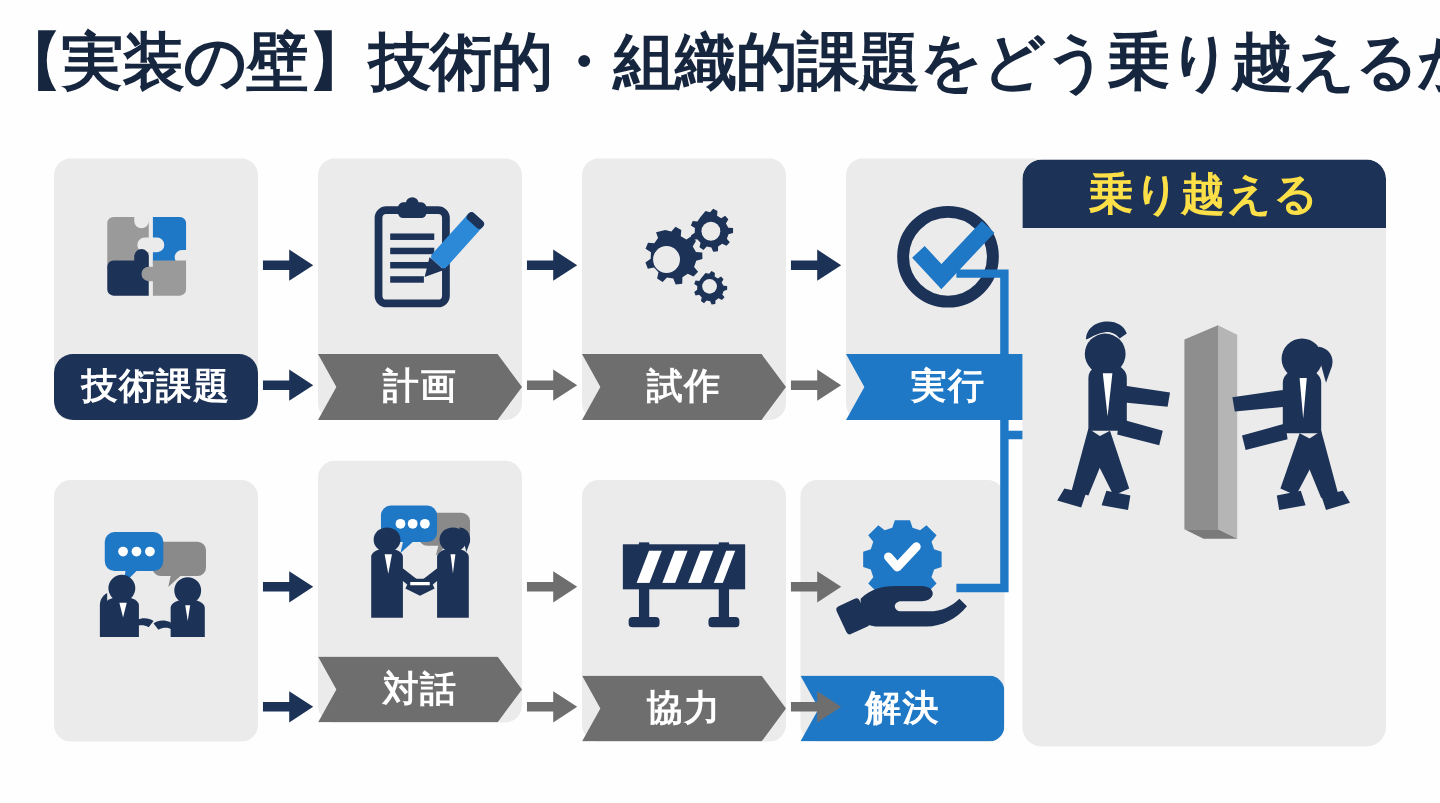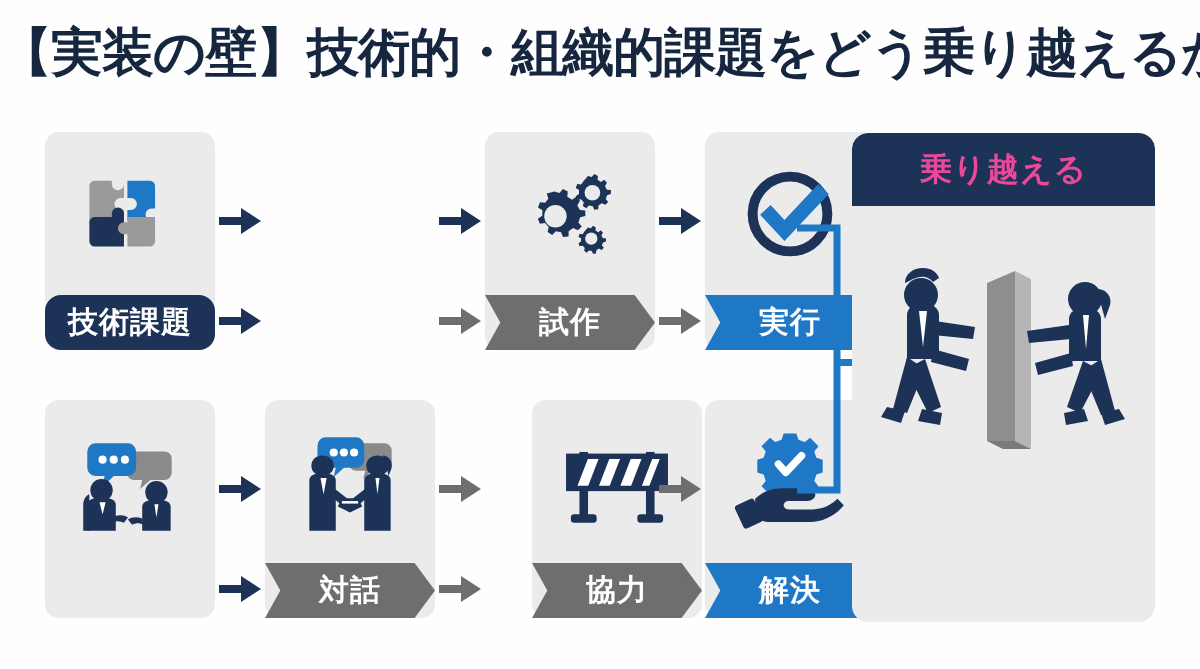--- a/index.html
+++ b/index.html
@@ -99,28 +99,28 @@
     width: 303px;
     height: 489px;
     background: #ebebeb;
     border-radius: 16px;
     overflow: hidden;
   }
   #result-header {
     position: absolute;
     left: 0; top: 0;
     width: 303px;
-    height: 73px;
+    height: 57px;
     background: #1c3257;
     border-radius: 16px 16px 0 0;
     display: flex;
     align-items: center;
     justify-content: center;
-    color: #ec4899;
-    font-size: 32px;
+    color: #fde047;
+    font-size: 37px;
     font-weight: 700;
     letter-spacing: 1px;
     white-space: nowrap;
   }
   #result-illustration {
     position: absolute;
     left: 0; top: 57px;
     width: 303px;
     height: 340px;
     display: flex;
@@ -155,20 +155,40 @@
         <path d="M52 14h26a6 6 0 0 1 6 6v26h-4a7 7 0 0 0 0 14h4v0H52V48h4a7 7 0 0 0 0-14h-4V14z" fill="#1f78c6" transform="translate(6,8) scale(0.80)"></path>
 
         <path d="M14 56h20v-4a7 7 0 0 1 14 0v4h0v34H14a6 6 0 0 1-6-6V62a6 6 0 0 1 6-6z" fill="#1c3257" transform="translate(6,8) scale(0.80)"></path>
 
         <path d="M52 56h32a6 6 0 0 1 0 0v28a6 6 0 0 1-6 6H52V76h-4a7 7 0 0 1 0-14h4V56z" fill="#9a9a9a" transform="translate(6,8) scale(0.80)"></path>
       </svg>
     </div>
     <div class="card-label lbl-navy">技術課題</div>
   </div>
 
+  <div class="card" style="left:265px; top:132px;">
+    <div class="card-icon">
+      <svg width="108" height="108" viewBox="0 0 100 100">
+        <rect x="18" y="14" width="52" height="72" rx="6" fill="none" stroke="#1c3257" stroke-width="6"></rect>
+        <rect x="33" y="8" width="22" height="12" rx="4" fill="#1c3257"></rect>
+        <circle cx="44" cy="9" r="5" fill="#1c3257"></circle>
+        <rect x="27" y="32" width="34" height="5" fill="#1c3257"></rect>
+        <rect x="27" y="43" width="34" height="5" fill="#1c3257"></rect>
+        <rect x="27" y="54" width="34" height="5" fill="#1c3257"></rect>
+        <rect x="27" y="65" width="26" height="5" fill="#1c3257"></rect>
+
+        <g transform="rotate(42 70 48)">
+          <rect x="62" y="10" width="15" height="48" rx="3" fill="#2b89d8"></rect>
+          <polygon points="62,58 77,58 69.5,72" fill="#1c3257"></polygon>
+          <rect x="62" y="10" width="15" height="7" rx="3" fill="#1c3257"></rect>
+        </g>
+      </svg>
+    </div>
+    <div class="card-label lbl-gray lbl-chev">計画</div>
+  </div>
 
   <div class="card" style="left:485px; top:132px;text-decoration:underline;">
     <div class="card-icon">
       <svg width="112" height="112" viewBox="0 0 100 100">
         <g fill="#1c3257">
 
           <path d="M36 30l4.6 1.2 3.1-3.6 4.3 2.4-.4 4.7 4.2 2.5 3.9-2.7 3.2 3.7-2.4 4.1 2.4 4.2 4.7.3.1 4.9-4.6 1.3-1.6 4.5 3 3.6-3.4 3.5-4.3-2-4 2.7-.1 4.7-4.9.6-1.8-4.4-4.7-.8-3.2 3.4-4.1-2.7 1-4.6-3.3-3.5-4.6.8-1.8-4.6 3.9-2.7.2-4.8-4-2.6 1.8-4.6 4.7.5 2.8-3.9-1.5-4.4z"></path>
           <circle cx="37" cy="52" r="10" fill="#ebebeb"></circle>
 
           <path d="M66 16l3.4.9 2.3-2.7 3.2 1.8-.3 3.5 3.1 1.9 2.9-2 2.4 2.7-1.8 3.1 1.8 3.1 3.5.2v3.7l-3.4 1-1.2 3.3 2.2 2.7-2.5 2.6-3.2-1.5-3 2-.1 3.5-3.6.4-1.3-3.2-3.5-.6-2.4 2.5-3-2 .8-3.4-2.5-2.6-3.4.6-1.3-3.4 2.9-2 .1-3.5-3-1.9 1.4-3.4 3.5.4 2-2.9z"></path>
@@ -246,21 +266,21 @@
         <g fill="#1c3257">
           <circle cx="86" cy="60" r="11"></circle>
           <path d="M72 74c0-4 6-7 14-7s14 3 14 7v24H72z"></path>
           <path d="M72 86c-5-2-10-2-14 1l4 5c4-2 8-2 11 0z"></path>
         </g>
         <path d="M84 72l2 13 2-13z" fill="#ffffff"></path>
       </svg>
     </div>
   </div>
 
-  <div class="card" style="left:265px; top:400px;">
+  <div class="card" style="left:265px; top:384px;">
     <div class="card-icon">
       <svg width="122" height="108" viewBox="0 0 120 100">
 
         <path d="M66 12h28a7 7 0 0 1 7 7v13a7 7 0 0 1-7 7H82l-9 8 2-8h-9a7 7 0 0 1-7-7V19a7 7 0 0 1 7-7z" fill="#8a8a8a"></path>
 
         <path d="M36 6h30a8 8 0 0 1 8 8v14a8 8 0 0 1-8 8H54l-10 9 2-9h-10a8 8 0 0 1-8-8V14a8 8 0 0 1 8-8z" fill="#1f78c6"></path>
         <circle cx="44" cy="21" r="4" fill="#ffffff"></circle>
         <circle cx="54" cy="21" r="4" fill="#ffffff"></circle>
         <circle cx="64" cy="21" r="4" fill="#ffffff"></circle>
 
@@ -279,21 +299,21 @@
         </g>
         <path d="M85 46l2 16 2-16z" fill="#ffffff"></path>
 
         <path d="M52 66l16 0 4 8-12 6-12-6z" fill="#1c3257"></path>
         <path d="M52 70h16" stroke="#ffffff" stroke-width="2.5"></path>
       </svg>
     </div>
     <div class="card-label lbl-gray lbl-chev">対話</div>
   </div>
 
-  <div class="card" style="left:485px; top:400px;margin-left:47px;">
+  <div class="card" style="left:485px; top:400px;">
     <div class="card-icon">
       <svg width="118" height="108" viewBox="0 0 110 100">
 
         <rect x="20" y="22" width="8" height="62" fill="#1c3257"></rect>
         <rect x="82" y="22" width="8" height="62" fill="#1c3257"></rect>
         <rect x="12" y="80" width="24" height="8" rx="3" fill="#1c3257"></rect>
         <rect x="74" y="80" width="24" height="8" rx="3" fill="#1c3257"></rect>
 
         <rect x="12" y="28" width="86" height="26" fill="#1c3257" stroke="#1c3257" stroke-width="5"></rect>
         <g fill="#ffffff">
@@ -301,21 +321,21 @@
           <polygon points="38,54 48,28 58,28 48,54"></polygon>
           <polygon points="58,54 68,28 78,28 68,54"></polygon>
           <polygon points="78,54 88,28 95,28 85,54"></polygon>
         </g>
         <rect x="10" y="26" width="90" height="30" fill="none" stroke="#1c3257" stroke-width="5"></rect>
       </svg>
     </div>
     <div class="card-label lbl-gray lbl-chev">協力</div>
   </div>
 
-  <div class="card" style="left:705px; top:400px;">
+  <div class="card" style="left:667px; top:400px;">
     <div class="card-icon">
       <svg width="116" height="110" viewBox="0 0 110 100">
 
         <g transform="translate(55,32)">
           <path d="M-6-28h12l2 6 6 2 5-4 8 8-4 5 2 6 6 2v12l-6 2-2 6 4 5-8 8-5-4-6 2-2 6h-12l-2-6-6-2-5 4-8-8 4-5-2-6-6-2v-12l6-2 2-6-4-5 8-8 5 4 6-2z" fill="#1f78c6"></path>
           <path d="M-11 1l7 8 15-16" fill="none" stroke="#ffffff" stroke-width="7" stroke-linecap="round" stroke-linejoin="round"></path>
         </g>
 
         <g fill="#1c3257">
           <path d="M22 66c8-8 18-10 28-10h20c6 0 9 3 9 6s-3 6-9 6H54c-3 0-5 2-5 4s2 4 5 4h22c10 0 18-4 24-10l6 6c-8 10-20 16-32 16H36c-6 0-11-2-14-6z"></path>

